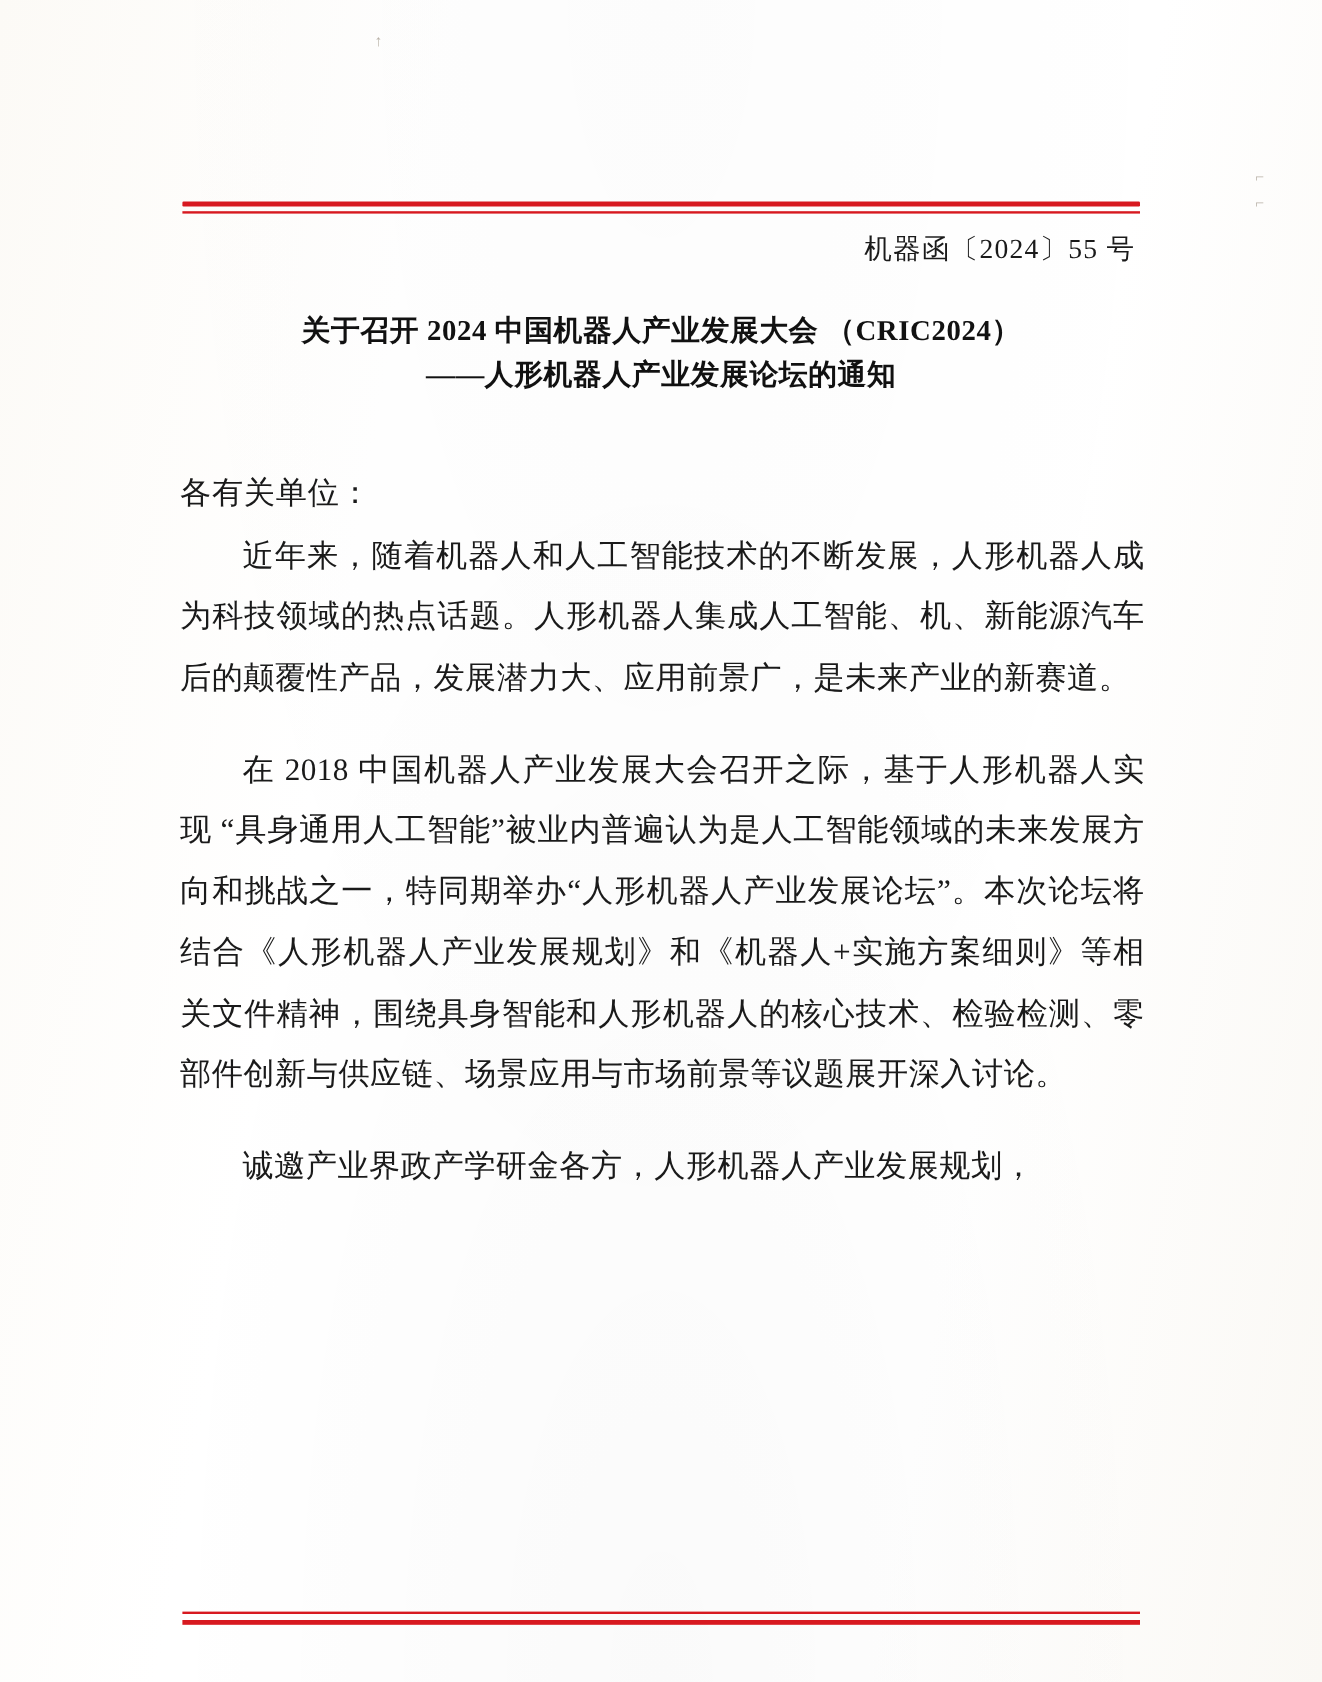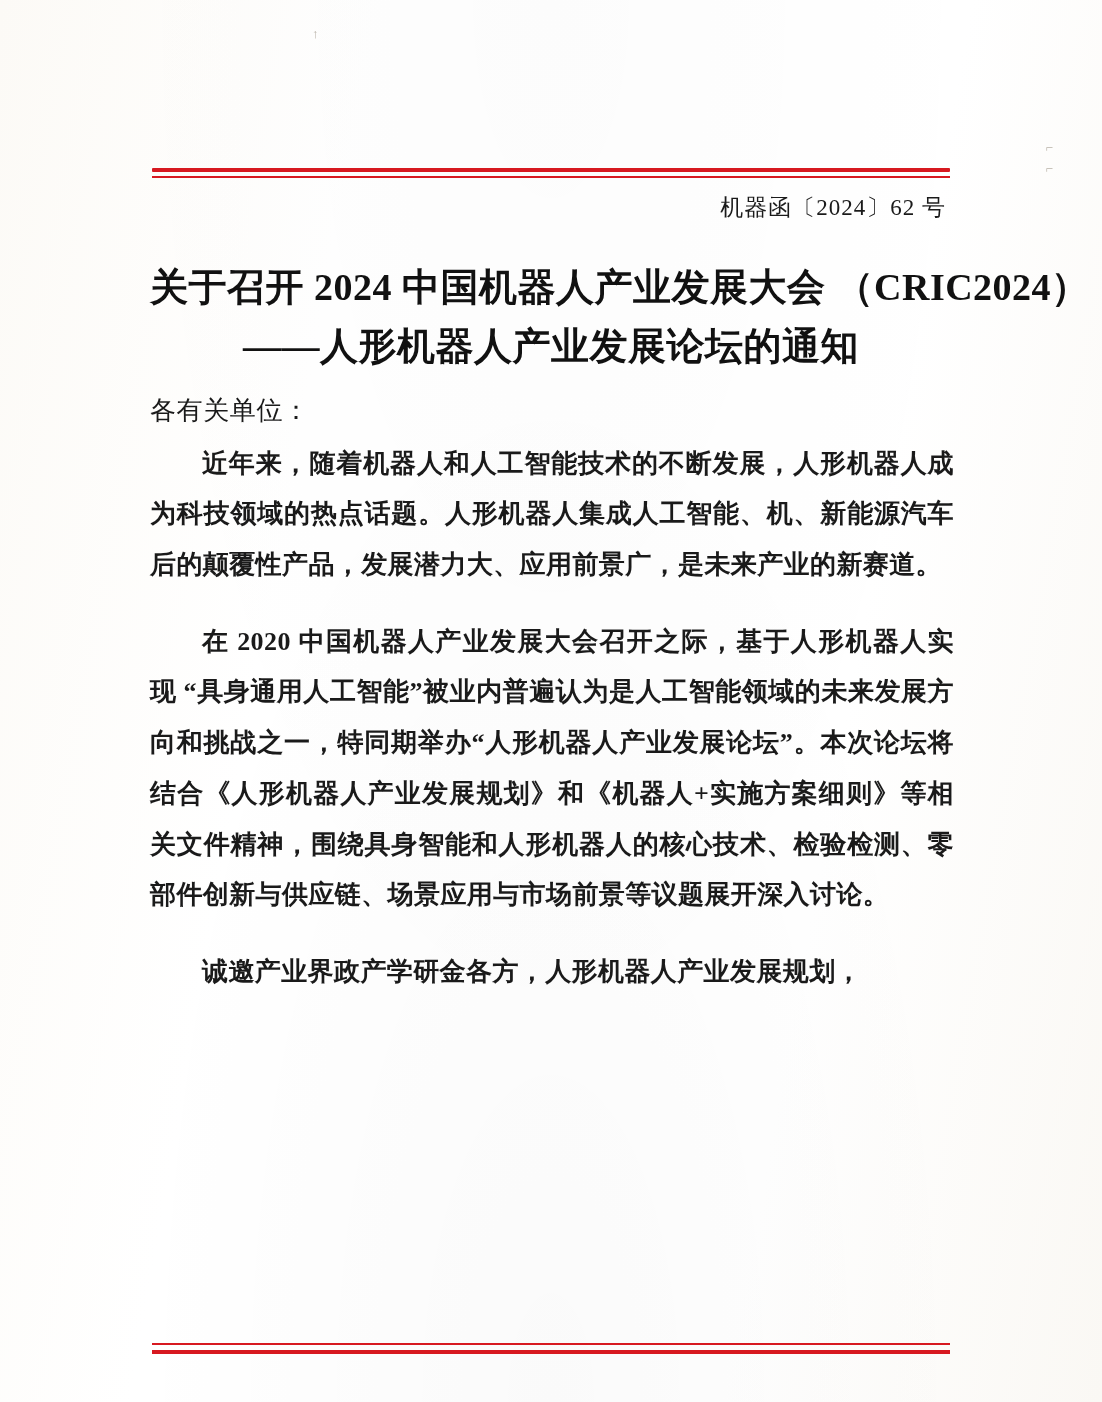--- a/index.html
+++ b/index.html
@@ -89,21 +89,21 @@
 
   
   .title-block {
     position: absolute;
     left: 150px;
     right: 150px;
     top: 258px;
     text-align: center;
   }
   .title-line {
-    font-size: 38px;
+    font-size: 24px;
     font-weight: 700;
     line-height: 1.55;
     letter-spacing: 0.5px;
     color: #111;
     white-space: nowrap;
   }
   .title-line.second {
   }
 
   
@@ -119,21 +119,20 @@
     letter-spacing: 0.6px;
   }
   .para {
     font-size: 26px;
     line-height: 1.95;
     letter-spacing: 0.4px;
     text-align: justify;
     text-justify: inter-character;
     text-indent: 2em;
     margin-top: 2px;
-    font-weight: bold;
   }
 
   
   .footer-rule-wrap {
     position: absolute;
     left: 152px;
     right: 152px;
     bottom: 48px;
   }
   .footer-rule-thin {
@@ -166,31 +165,31 @@
 
     <span class="scan-mark mark-a">↑</span>
     <span class="scan-mark mark-b">⌐<br>⌐</span>
 
 
     <div class="rule-wrap">
       <div class="rule-thick"></div>
       <div class="rule-thin"></div>
     </div>
 
-    <div class="doc-number">机器函〔2024〕62 号</div>
+    <div class="doc-number">机器函〔2024〕55 号</div>
 
     <div class="title-block">
       <div class="title-line">关于召开 2024 中国机器人产业发展大会 （CRIC2024）</div>
       <div class="title-line second">——人形机器人产业发展论坛的通知</div>
     </div>
 
     <div class="body-block">
       <div class="salutation">各有关单位：</div>
       <p class="para">近年来，随着机器人和人工智能技术的不断发展，人形机器人成为科技领域的热点话题。人形机器人集成人工智能、机、新能源汽车后的颠覆性产品，发展潜力大、应用前景广，是未来产业的新赛道。</p>
-      <p class="para">在 2020 中国机器人产业发展大会召开之际，基于人形机器人实现 “具身通用人工智能”被业内普遍认为是人工智能领域的未来发展方向和挑战之一，特同期举办“人形机器人产业发展论坛”。本次论坛将结合《人形机器人产业发展规划》和《机器人+实施方案细则》等相关文件精神，围绕具身智能和人形机器人的核心技术、检验检测、零部件创新与供应链、场景应用与市场前景等议题展开深入讨论。</p>
+      <p class="para">在 2018 中国机器人产业发展大会召开之际，基于人形机器人实现 “具身通用人工智能”被业内普遍认为是人工智能领域的未来发展方向和挑战之一，特同期举办“人形机器人产业发展论坛”。本次论坛将结合《人形机器人产业发展规划》和《机器人+实施方案细则》等相关文件精神，围绕具身智能和人形机器人的核心技术、检验检测、零部件创新与供应链、场景应用与市场前景等议题展开深入讨论。</p>
       <p class="para">诚邀产业界政产学研金各方，人形机器人产业发展规划，</p>
     </div>
 
     <div class="footer-rule-wrap">
       <div class="footer-rule-thin"></div>
       <div class="footer-rule-thick"></div>
     </div>
 
   </div>
 </div>

